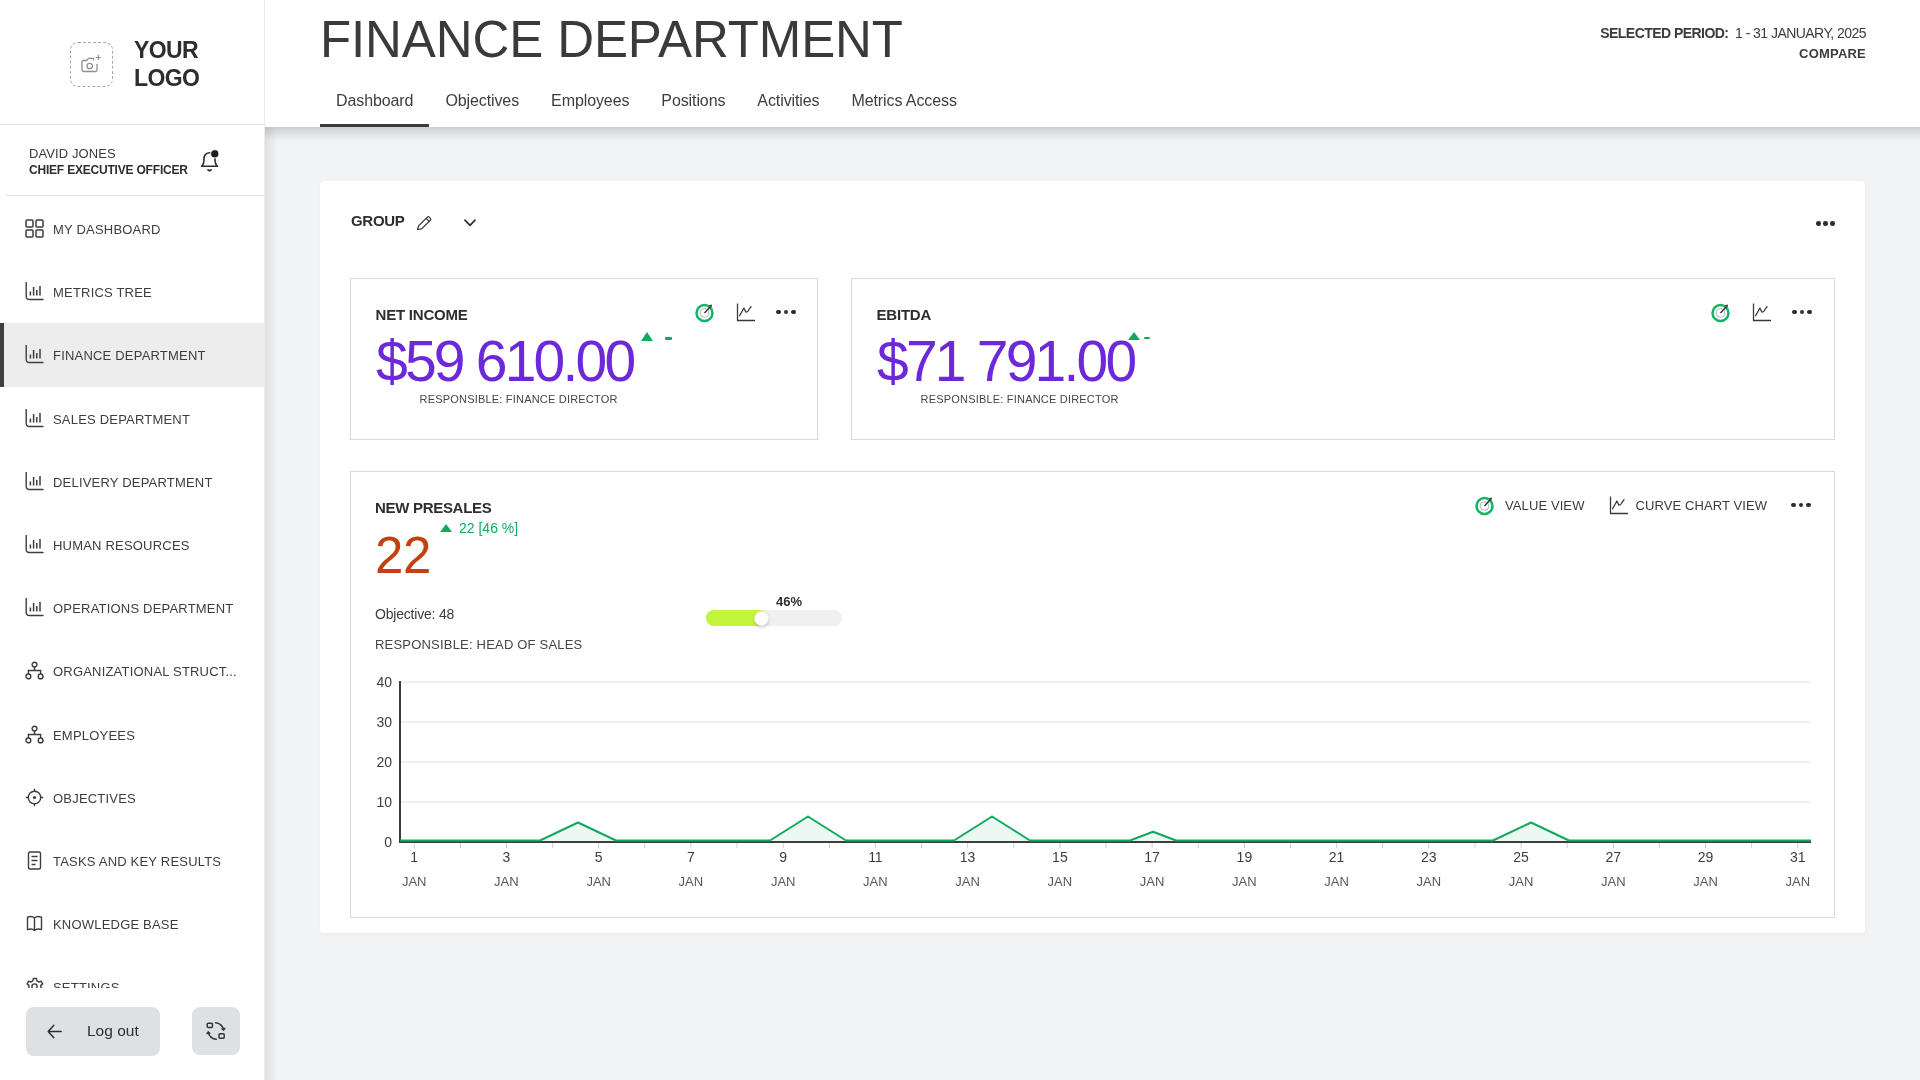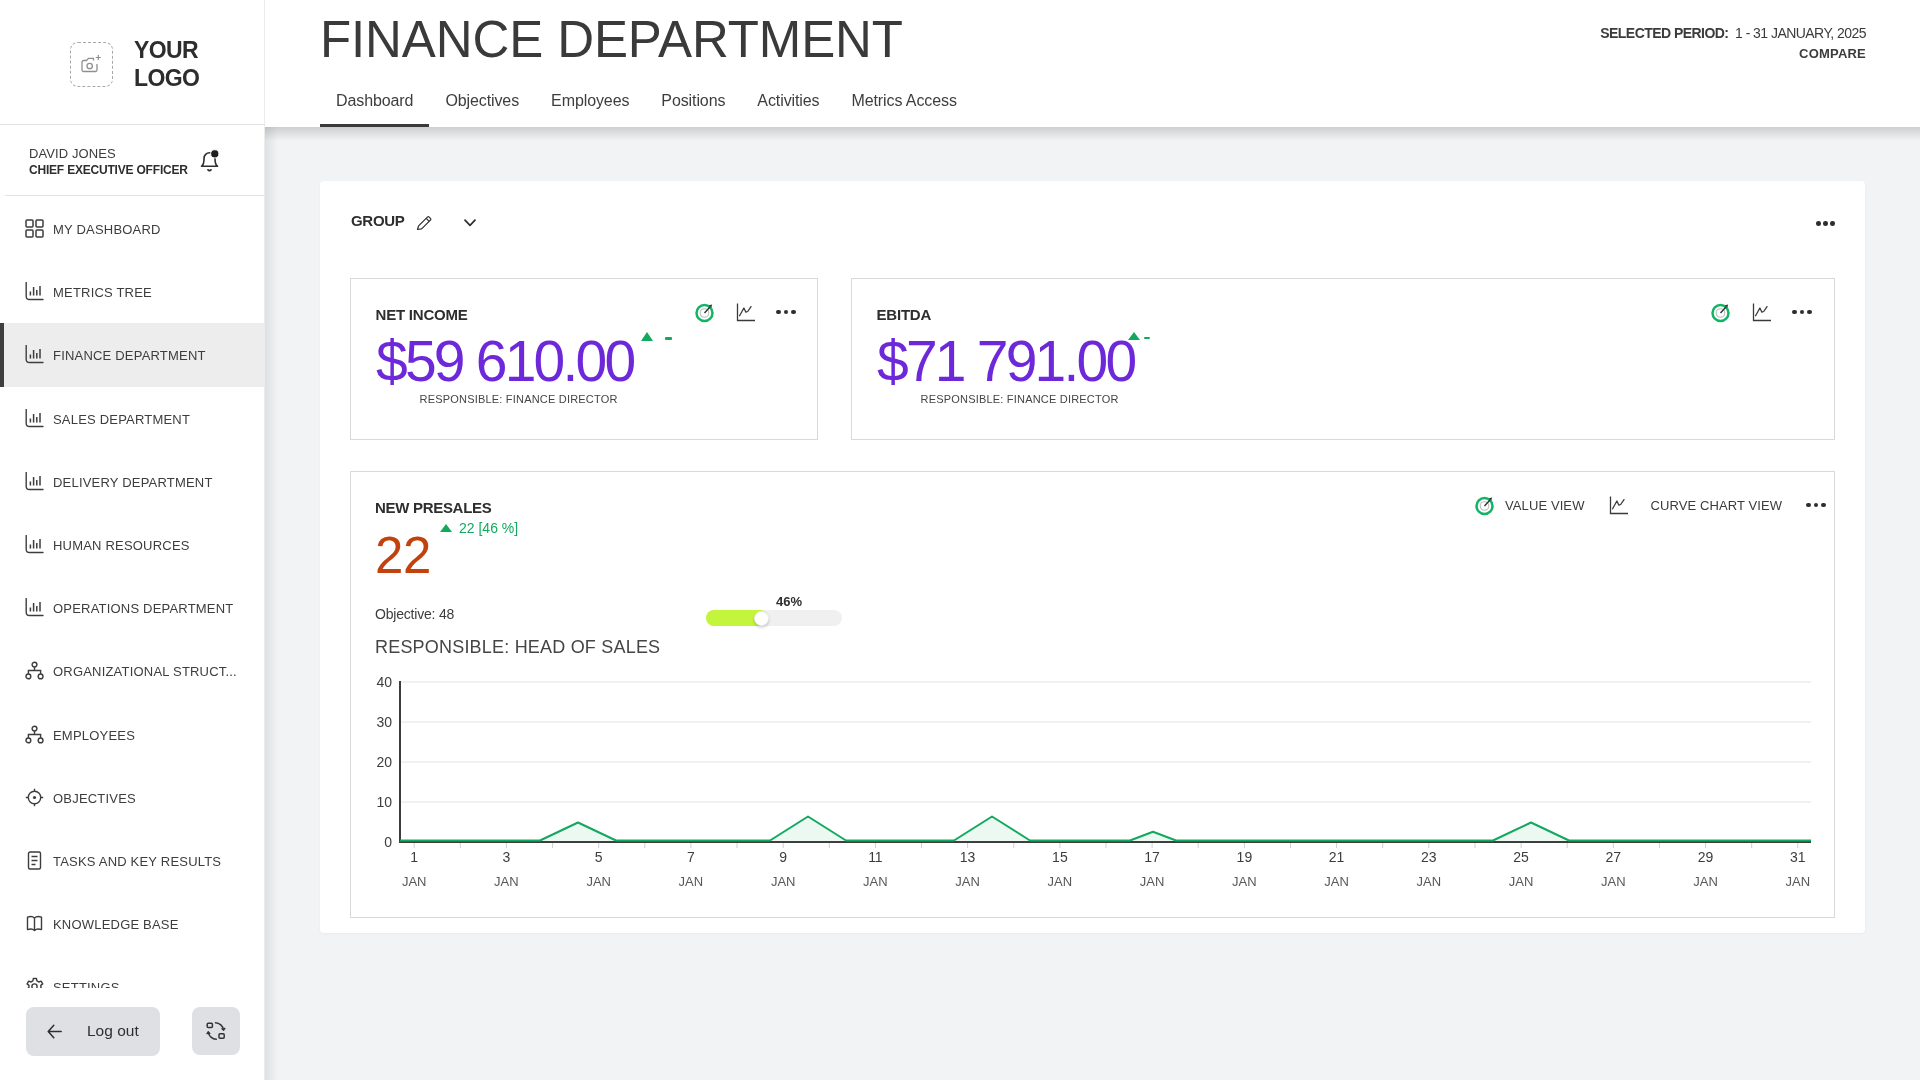--- a/index.html
+++ b/index.html
@@ -64,21 +64,21 @@
 #bigbox { position:absolute; left:30px; top:290px; width:1485px; height:447px; background:#fff; border:1px solid #d9d9d9; }
 #np-title { position:absolute; left:24px; top:27px; font-size:15px; font-weight:bold; letter-spacing:-0.3px; color:#2e2e2e; }
 #np-tri { position:absolute; left:89px; top:52px; border-left:6.6px solid transparent; border-right:6.6px solid transparent; border-bottom:8px solid #12a95e; width:0; height:0; }
 #np-delta { position:absolute; left:108px; top:48px; font-size:14px; color:#12a95e; }
 #np-num { position:absolute; left:24px; top:54px; font-size:51px; letter-spacing:-0.3px; color:#c2410c; }
 #np-obj { position:absolute; left:24px; top:133.5px; font-size:14px; letter-spacing:-0.2px; color:#3d3d3d; }
 #np-pct { position:absolute; left:391px; top:122px; width:60px; text-align:right; font-size:13px; font-weight:bold; color:#2e2e2e; }
 #pbar { position:absolute; left:355px; top:138px; width:136px; height:16px; border-radius:8px; background:#f0f0f1; }
 #pfill { position:absolute; left:0; top:0; width:62px; height:16px; border-radius:8px; background:#c3f53c; }
 #pknob { position:absolute; left:403px; top:138.5px; width:15px; height:15px; border-radius:50%; background:#fff; border:1px solid #ededed; box-shadow:0 1.5px 3px rgba(0,0,0,0.2); }
-#np-resp { position:absolute; left:24px; top:165px; font-size:18px; letter-spacing:0.2px; color:#454545; }
+#np-resp { position:absolute; left:24px; top:165px; font-size:13px; letter-spacing:0.2px; color:#454545; }
 #np-icons { position:absolute; top:22.5px; left:1124px; display:flex; align-items:center; }
 #np-icons .vlab { font-size:13px; color:#3b3b3b; letter-spacing:0.1px; }
 </style>
 </head>
 <body>
 
 <div id="sidebar">
   <div id="logo-row">
     <div id="logo-box">
       <svg width="22" height="21" viewBox="0 0 22 21" fill="none" stroke="#8f8f8f" stroke-width="1.3">
@@ -340,21 +340,21 @@
           <circle cx="9.5" cy="11" r="8" stroke="#12b564" stroke-width="2.5"></circle>
           <circle cx="9.5" cy="11" r="4.3" stroke="#bdbdbd" stroke-width="1.1"></circle>
           <path d="M9.5 11 L15.2 4.7" stroke="#2e2e2e" stroke-width="1.3"></path>
           <path d="M13.9 3.2 l3.2-0.8 -0.8 3.2 Z" fill="#2e2e2e"></path>
         </svg>
         <span class="vlab" style="margin-left:9px">VALUE VIEW</span>
         <svg style="margin-left:24px" width="20" height="20" viewBox="0 0 20 20" fill="none" stroke="#3a3a3a" stroke-width="1.3">
           <path d="M1.5 1.5 V18.5 H19"></path>
           <path d="M3.6 13.8 L7.9 6 L9.9 10.2 L11.7 9.5 L15 4.6" stroke-linejoin="round" stroke-linecap="round"></path>
         </svg>
-        <span class="vlab" style="margin-left:22px">CURVE CHART VIEW</span>
+        <span class="vlab" style="margin-left:7px">CURVE CHART VIEW</span>
         <div class="dots3" style="margin-left:24px">
             <i></i>
             <i></i>
             <i></i>
           </div>
       </div>
       <svg id="npchart" width="1483" height="235" viewBox="0 0 1483 235" style="position:absolute; left:0; top:195px;">
         <line x1="49" y1="135" x2="1460" y2="135" stroke="#e2e2e2" stroke-width="1"></line>
         <line x1="49" y1="95" x2="1460" y2="95" stroke="#e2e2e2" stroke-width="1"></line>
         <line x1="49" y1="55" x2="1460" y2="55" stroke="#e2e2e2" stroke-width="1"></line>

